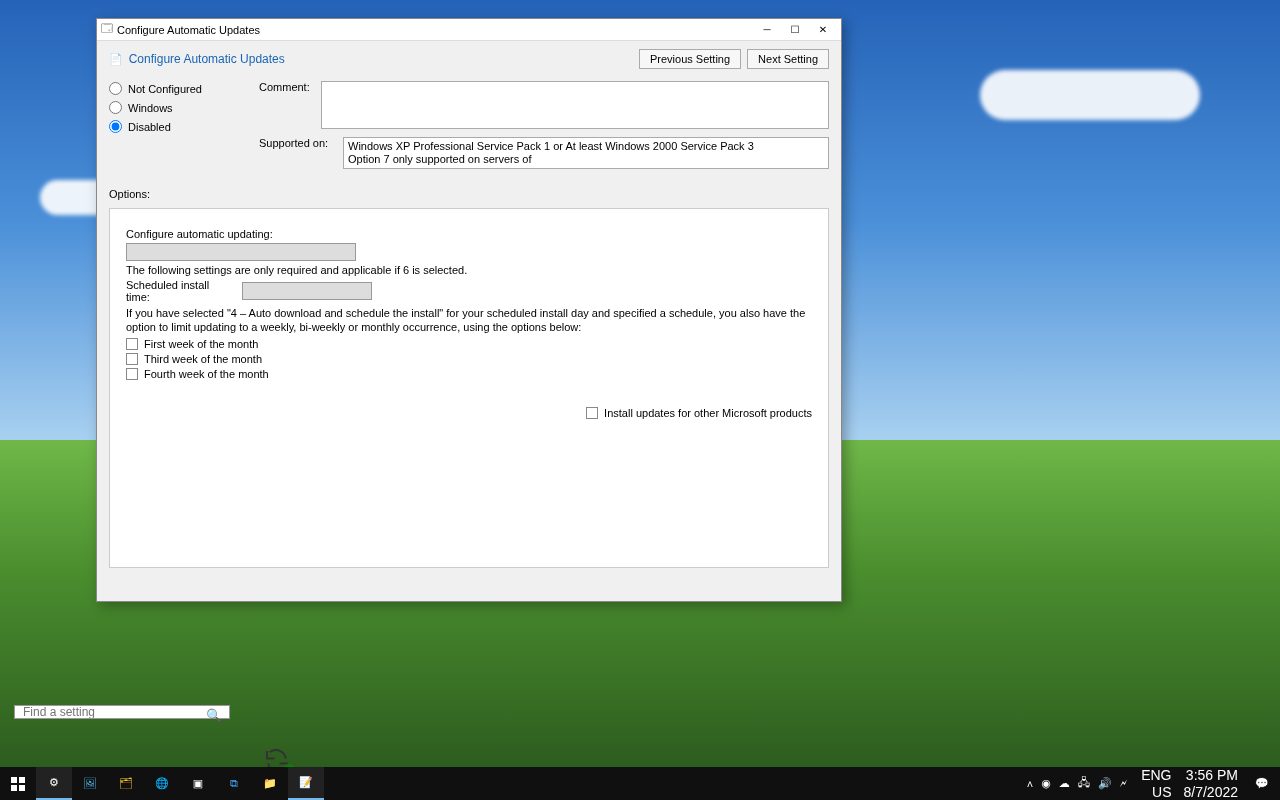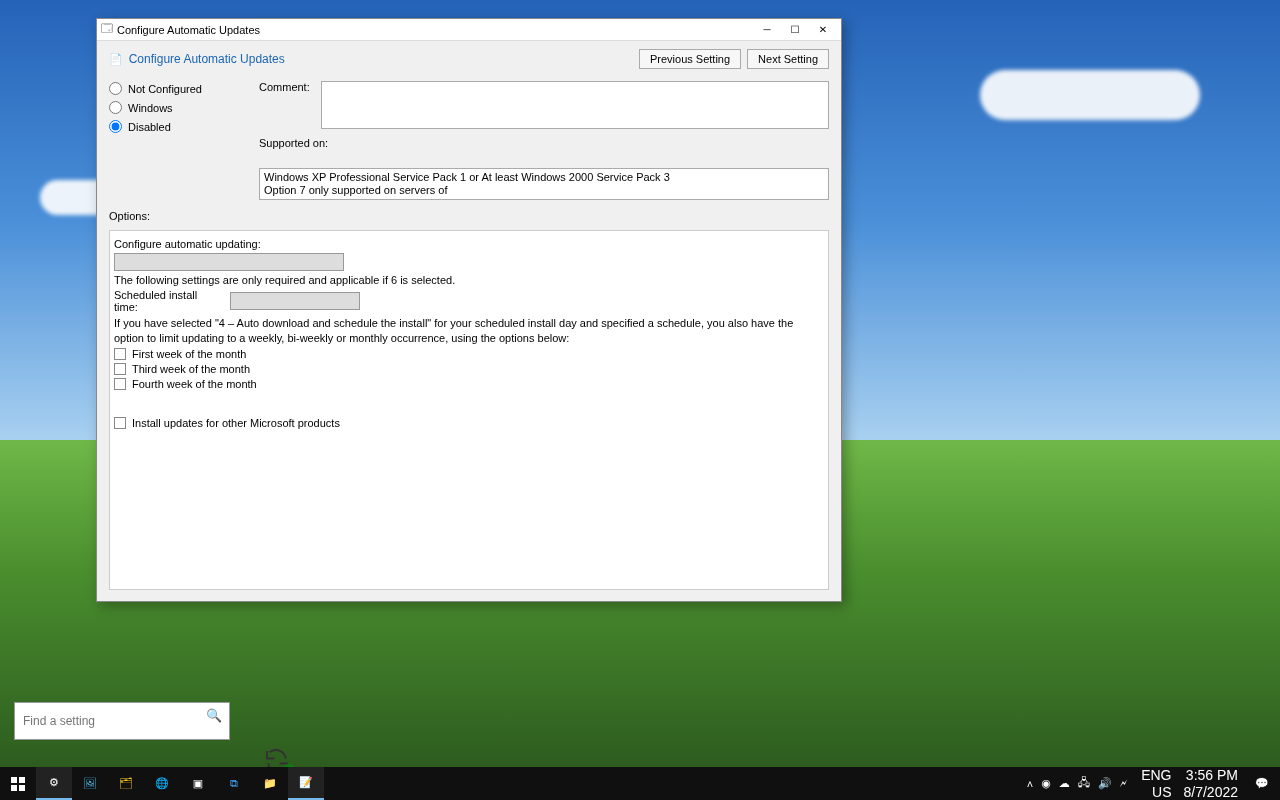--- a/index.html
+++ b/index.html
@@ -28,44 +28,44 @@
 
 .gp { top:18px; left:96px; width:746px; height:584px; }
 .gp-header { display:flex; align-items:center; padding:8px 12px; }
 .gp-header .h1 { flex:1; font-size:12px; color:#1a65b3; }
 .gp-btn { background:#f7f7f7; border:1px solid #aaa; padding:3px 10px; font-size:11px; cursor:pointer; margin-left:6px; }
 .gp-radios { padding:2px 12px; }
 .gp-radios label { display:flex; align-items:center; gap:6px; padding:3px 0; }
 .gp-comment-row { display:flex; padding:4px 12px; gap:12px; }
 .gp-comment-row .lbl { width:140px; text-align:right; }
 .gp-comment-row textarea { flex:1; height:48px; border:1px solid #aaa; resize:none; font-size:11px; background:#fff; }
-.gp-supp { display:flex; padding:4px 12px; gap:19px;flex-direction:column; }
+.gp-supp { display:flex; padding:4px 12px; gap:12px; }
 .gp-supp .lbl { width:140px; text-align:right; }
 .gp-supp .box { flex:1; border:1px solid #aaa; background:#fff; padding:2px 4px; height:32px; overflow:hidden; line-height:1.2;}
 .gp-opts { padding:6px 12px; }
-.gp-opts .section { border:1px solid #ccc; background:#fff; padding:4px; height:360px; overflow:auto; margin-top:4px;}
+.gp-opts .section { border:1px solid #ccc; background:#fff; padding:16px; height:360px; overflow:auto; margin-top:4px;}
 .gp-opts .row { margin:3px 0; display:flex; align-items:center; gap:6px; }
 .gp-opts .combo { width:130px; height:18px; background:#ddd; border:1px solid #999; }
 .gp-opts .chk { width:12px;height:12px;border:1px solid #888;background:#fff;display:inline-block; }
 
 
 .peek { top:40px; left:845px; width:55px; height:620px; background:#fff; border:1px solid #888; }
 
 
 .settings { top:160px; left:418px; width:759px; height:548px; background:#fff; box-shadow:4px 4px 20px rgba(0,0,0,0.3); display:flex; flex-direction:column;}
 .settings .s-titlebar { display:flex; align-items:center; height:32px; padding:0 0 0 12px; }
 .settings .s-titlebar .back { display:flex;align-items:center;justify-content:center; width:28px; cursor:pointer; font-size:14px;}
 .settings .s-titlebar .stitle { padding-left:12px; font-size:12px; }
 .settings .s-titlebar .spacer { flex:1; }
 .settings .winbtn { width:44px; height:32px; display:flex;align-items:center;justify-content:center;cursor:pointer; font-size:11px;}
 .s-body { flex:1; display:flex; overflow:hidden; }
 .s-side { width:244px; padding:12px 0 0 0; border-right:0; overflow-y:auto; }
 .s-side .home { display:flex; align-items:center; gap:12px; padding:5px 18px; font-size:13px; cursor:pointer; }
 .s-side .search { margin:12px 14px; position:relative; }
-.s-side .search input { width:100%; border:1px solid #999; height:38px; padding:0 26px 0 8px; font-size:12px; background:#fff; }
+.s-side .search input { width:100%; border:1px solid #999; height:14px; padding:0 26px 0 8px; font-size:12px; background:#fff; }
 .s-side .search .sicon { position:absolute; right:7px; top:6px; font-size:13px; color:#555;}
 .s-side .group { font-weight:600; padding:12px 18px 6px 14px; font-size:12.5px; }
 .s-side .item { display:flex; align-items:center; gap:14px; padding:9px 18px; font-size:12.5px; cursor:pointer; }
 .s-side .item.active { background:#dfeefb; border-left:3px solid #0067c0; padding-left:15px;}
 .s-side .icon { width:16px; display:flex; justify-content:center; font-size:14px; color:#333;}
 
 .s-main { flex:1; padding:10px 22px 0 18px; overflow-y:auto; font-size:12.5px; color:#222;}
 .s-main h1 { font-size:24px; font-weight:600; margin-bottom:12px; }
 .s-main .warn { color:#c0392b; font-size:12px; }
 .s-main .policylink { color:#0067c0; font-size:12px; cursor:pointer; display:block; margin-top:2px; margin-bottom:14px;}
@@ -132,21 +132,21 @@
       </div>
       <div class="gp-supp">
         <span class="lbl" style="width:72px;text-align:left;">Supported on:</span>
         <div class="box" style="white-space:pre-line;">Windows XP Professional Service Pack 1 or At least Windows 2000 Service Pack 3
 Option 7 only supported on servers of</div>
       </div>
     </div>
   </div>
 
   <div class="gp-opts">
-    <div style="padding-bottom:4px;">Options:</div>
+    <div style="padding-bottom:4px;margin-top:9px;">Options:</div>
     <div class="section">
       <div class="row">
           <span>Configure automatic updating:</span>
         </div>
       <div class="row">
           <div class="combo" style="width:230px;"></div>
         </div>
       <div class="row">The following settings are only required and applicable if 6 is selected.</div>
       <div class="row">
           <span style="width:110px;">Scheduled install time:</span>
@@ -158,21 +158,21 @@
           <span>First week of the month</span>
         </div>
       <div class="row">
           <span class="chk"></span>
           <span>Third week of the month</span>
         </div>
       <div class="row">
           <span class="chk"></span>
           <span>Fourth week of the month</span>
         </div>
-      <div class="row" style="margin-top:27px;">
+      <div class="row" style="margin-top:27px;justify-content:flex-end;">
           <span class="chk"></span>
           <span>Install updates for other Microsoft products</span>
         </div>
     </div>
   </div>
 </div>
 
 <div class="settings">
   <div class="s-titlebar">
     <span class="back">←</span>

